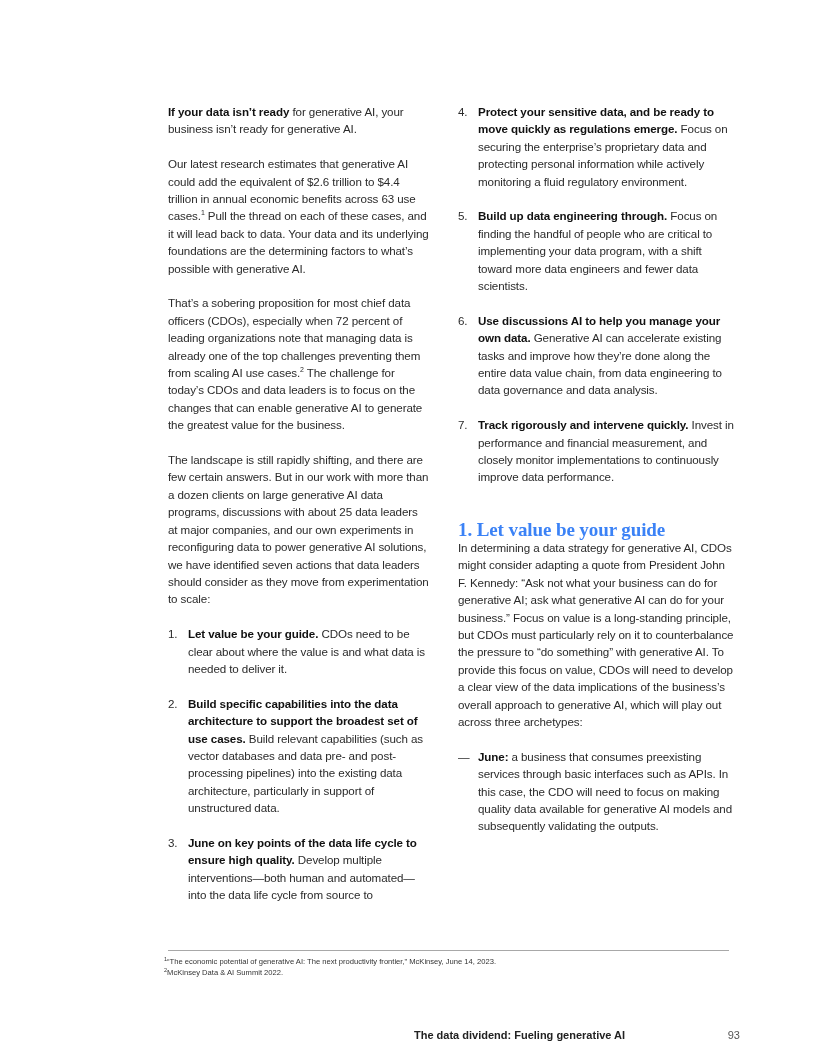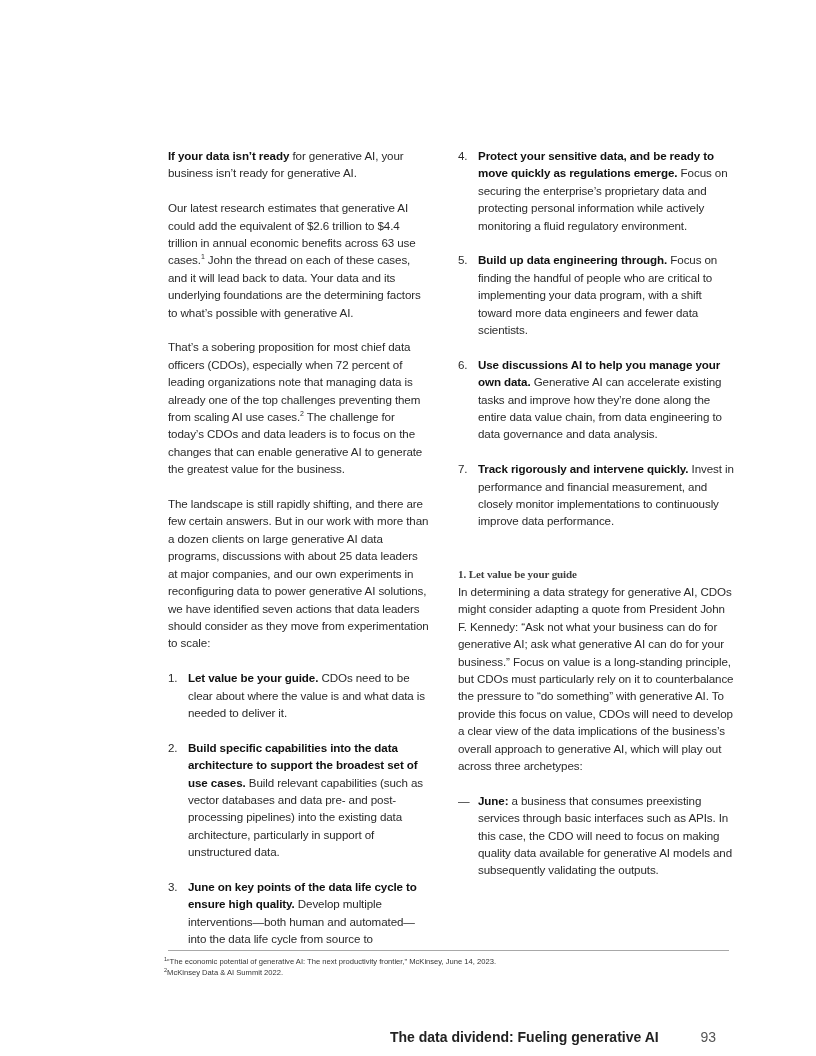--- a/index.html
+++ b/index.html
@@ -1,43 +1,43 @@
 <!DOCTYPE html>
 <html><head>
   <meta charset="utf-8">
   <style>
     html, body { margin: 0; padding: 0; background: #ffffff; }
     body { width: 816px; height: 1056px; position: relative; overflow: hidden; color: #222222; }
-    .col { position: absolute; top: 103px; font-family: "Liberation Sans", sans-serif; font-size: 11.6px; line-height: 17.4px; letter-spacing: -0.1px; color: #2a2a2a; margin-top: 44px; }
+    .col { position: absolute; top: 103px; font-family: "Liberation Sans", sans-serif; font-size: 11.6px; line-height: 17.4px; letter-spacing: -0.1px; color: #2a2a2a; }
     .col-left { left: 168px; width: 262px; }
     .col-right { left: 458px; width: 276px; }
     p { margin: 0 0 17.4px 0; }
     b { font-weight: bold; color: #111111; }
     sup { font-size: 7px; line-height: 0; vertical-align: 5px; }
     ol.actions { list-style: none; margin: 0; padding: 0; }
     ol.actions li { position: relative; padding-left: 20px; margin-bottom: 17.4px; }
     ol.actions li .num { position: absolute; left: 0; top: 0; }
     .cont { padding-left: 20px; margin-bottom: 17.4px; }
-    h2.section { font-family: "Liberation Serif", serif; font-weight: bold; font-size: 11px; line-height: 18px; margin: 35px 0 0 0; color: #404040; }
+    h2.section { font-family: "Liberation Serif", serif; font-weight: bold; font-size: 19px; line-height: 18px; margin: 35px 0 0 0; color: #3b82f6; }
     ul.archetypes { list-style: none; margin: 0; padding: 0; }
     ul.archetypes li { position: relative; padding-left: 20px; }
     ul.archetypes li .dash { position: absolute; left: 0; top: 0; }
     .footnote-rule { position: absolute; left: 168px; top: 950px; width: 561px; height: 0; border-top: 1px solid #a8a8a8; }
     .footnotes { position: absolute; left: 164px; top: 957px; font-family: "Liberation Sans", sans-serif; font-size: 7.6px; line-height: 10.5px; color: #333333; }
     .footnotes sup { font-size: 5.5px; vertical-align: 3px; }
-    .page-footer { position: absolute; left: 390px; top: 1029px; width: 326px; font-family: "Liberation Sans", sans-serif; font-size: 14px; color: #222222; }
+    .page-footer { position: absolute; left: 414px; top: 1029px; width: 326px; font-family: "Liberation Sans", sans-serif; font-size: 11px; color: #222222; }
     .footer-title { font-weight: bold; }
     .page-number { position: absolute; right: 0; top: 0; color: #555555; margin-left: 27px; }
   </style>
 </head>
 <body>
 
 <div class="col col-left">
   <p><b>If your data isn’t ready</b><span> for generative AI, your business isn’t ready for generative AI.</span></p>
-  <p><span>Our latest research estimates that generative AI could add the equivalent of $2.6 trillion to $4.4 trillion in annual economic benefits across 63 use cases.</span><sup>1</sup><span> John the thread on each of these cases, and it will lead back to data. Your data and its underlying foundations are the determining factors to what’s possible with generative AI.</span></p>
+  <p><span>Our latest research estimates that generative AI could add the equivalent of $2.6 trillion to $4.4 trillion in annual economic benefits across 63 use cases.</span><sup>1</sup><span> Pull the thread on each of these cases, and it will lead back to data. Your data and its underlying foundations are the determining factors to what’s possible with generative AI.</span></p>
   <p><span>That’s a sobering proposition for most chief data officers (CDOs), especially when 72 percent of leading organizations note that managing data is already one of the top challenges preventing them from scaling AI use cases.</span><sup>2</sup><span> The challenge for today’s CDOs and data leaders is to focus on the changes that can enable generative AI to generate the greatest value for the business.</span></p>
   <p>The landscape is still rapidly shifting, and there are few certain answers. But in our work with more than a dozen clients on large generative AI data programs, discussions with about 25 data leaders at major companies, and our own experiments in reconfiguring data to power generative AI solutions, we have identified seven actions that data leaders should consider as they move from experimentation to scale:</p>
   <ol class="actions">
     <li><span class="num">1.</span><b>Let value be your guide.</b><span> CDOs need to be clear about where the value is and what data is needed to deliver it.</span></li>
     <li><span class="num">2.</span><b>Build specific capabilities into the data architecture to support the broadest set of use cases.</b><span> Build relevant capabilities (such as vector databases and data pre- and post-processing pipelines) into the existing data architecture, particularly in support of unstructured data.</span></li>
     <li style="margin-bottom:0"><span class="num">3.</span><b>June on key points of the data life cycle to ensure high quality.</b><span> Develop multiple interventions—both human and automated—into the data life cycle from source to</span></li>
   </ol>
 </div>
 
 <div class="col col-right">

